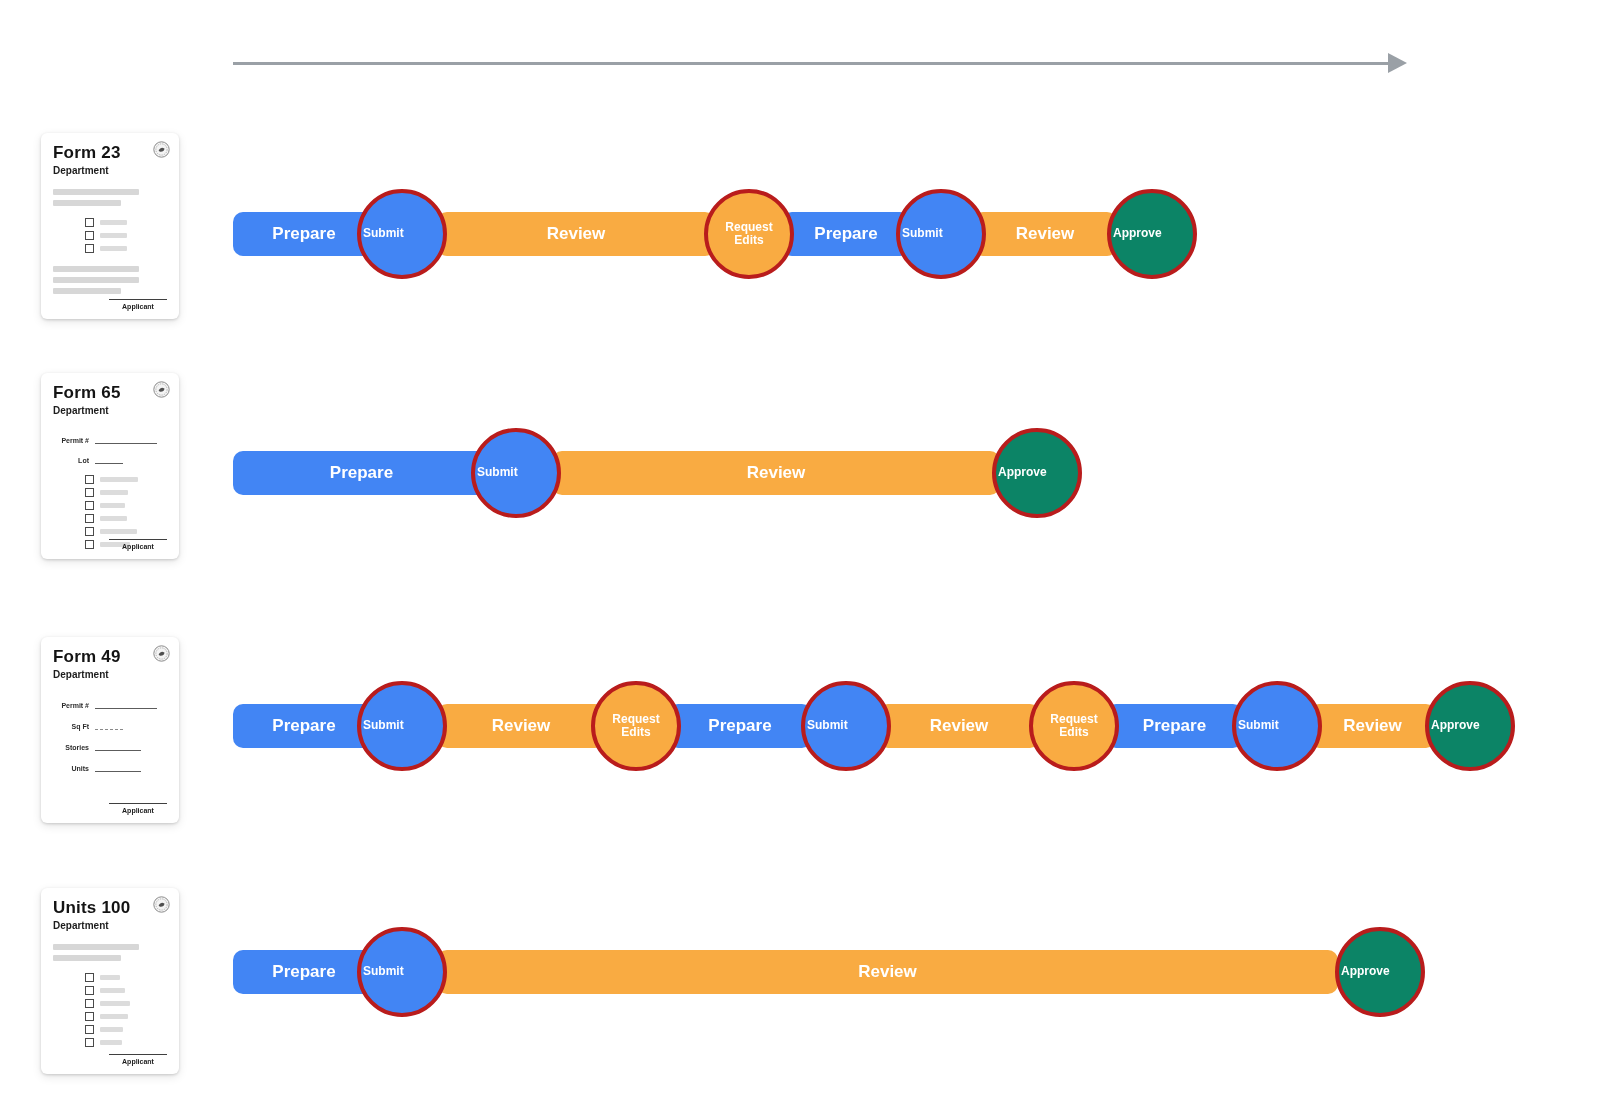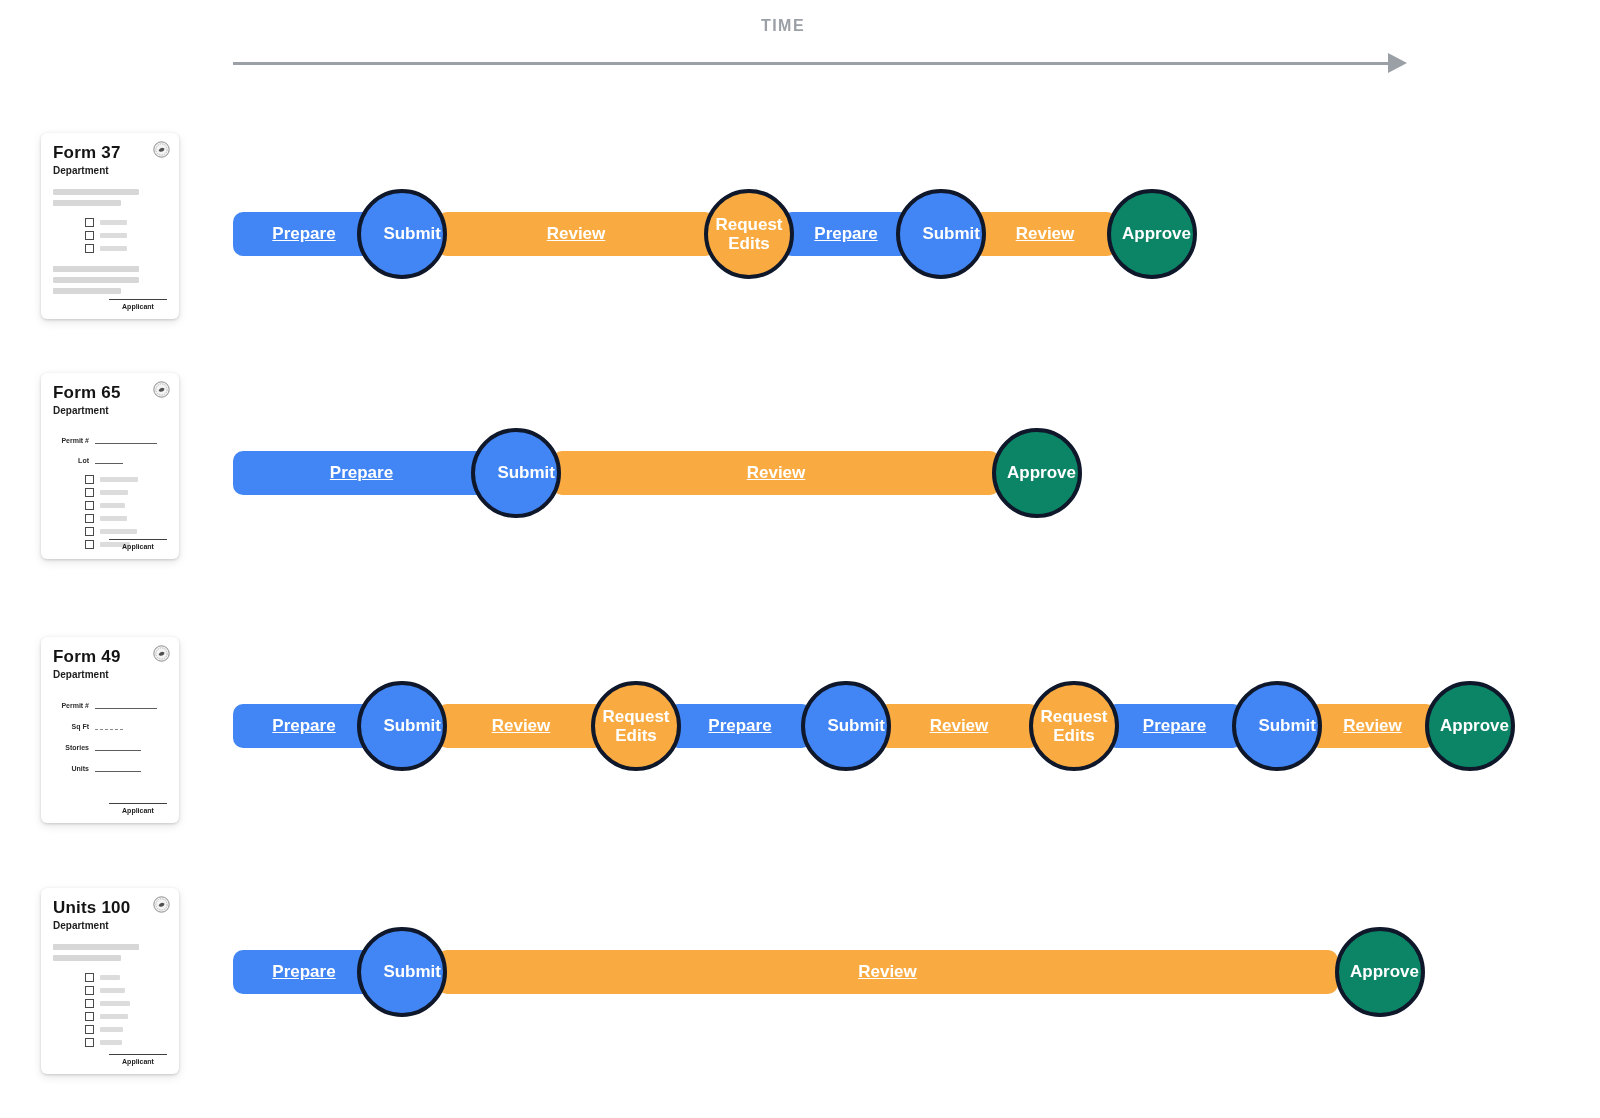--- a/index.html
+++ b/index.html
@@ -37,39 +37,38 @@
   .field-line{height:8px;border-bottom:1px solid #5c5c5c;}
   .field-line.dashed{border-bottom:1px dashed #8a8a8a;}
   .signature{position:absolute;right:12px;bottom:9px;width:58px;text-align:center;}
   .signature-line{border-top:1px solid #3f3f3f;height:0;}
   .signature-label{font-size:7px;font-weight:700;color:#1d1d1d;margin-top:3px;}
 
   
   .timeline{position:absolute;left:0;width:1600px;height:94px;}
   .bar{position:absolute;top:25px;height:44px;border-radius:10px;color:#fff;
     display:flex;align-items:center;justify-content:center;
-    font-size:17px;font-weight:700;z-index:1;text-decoration:underline;}
+    font-size:17px;font-weight:700;z-index:1;}
   .circle{position:absolute;top:2px;width:90px;height:90px;box-sizing:border-box;border-radius:50%;
-    border:4px solid #0f172a;color:#fff;display:flex;align-items:center;justify-content:flex-end;
-    text-align:center;font-size:17px;font-weight:700;line-height:1.12;z-index:2;padding:2px;}
+    border:4px solid #b91c1c;color:#fff;display:flex;align-items:center;justify-content:flex-start;
+    text-align:center;font-size:12px;font-weight:700;line-height:1.12;z-index:2;padding:2px;}
   .c-blue{background:var(--c-blue);}
   .c-orange{background:var(--c-orange);}
   .c-green{background:var(--c-green);}
 </style>
 </head>
 <body>
 
 <div class="canvas">
-  <div class="time-label">TIME</div>
   <div class="time-arrow-line"></div>
   <div class="time-arrow-head"></div>
   <div id="rows">
   <div class="row row-0">
     <div class="form-card">
-      <div class="form-title">Form 37</div>
+      <div class="form-title">Form 23</div>
       <div class="form-subtitle">Department</div>
       <span class="seal">
         <svg width="17" height="17" viewBox="0 0 17 17">
           <circle cx="8.5" cy="8.5" r="7.7" fill="#f4f4f4" stroke="#8b8b8b" stroke-width="1"></circle>
           <circle cx="8.5" cy="8.5" r="5.6" fill="none" stroke="#9a9a9a" stroke-width="0.7" stroke-dasharray="1.4 1"></circle>
           <path d="M5.6 9.2 q2.6 -4.2 6 -1.4 q-0.8 3 -2.8 2.6 q-2 1.2 -3.2 -1.2 z" fill="#4f4f4f"></path>
         </svg>
       </span>
       <div class="form-body">
             <div class="ph-line" style="width: 86px;"></div>

